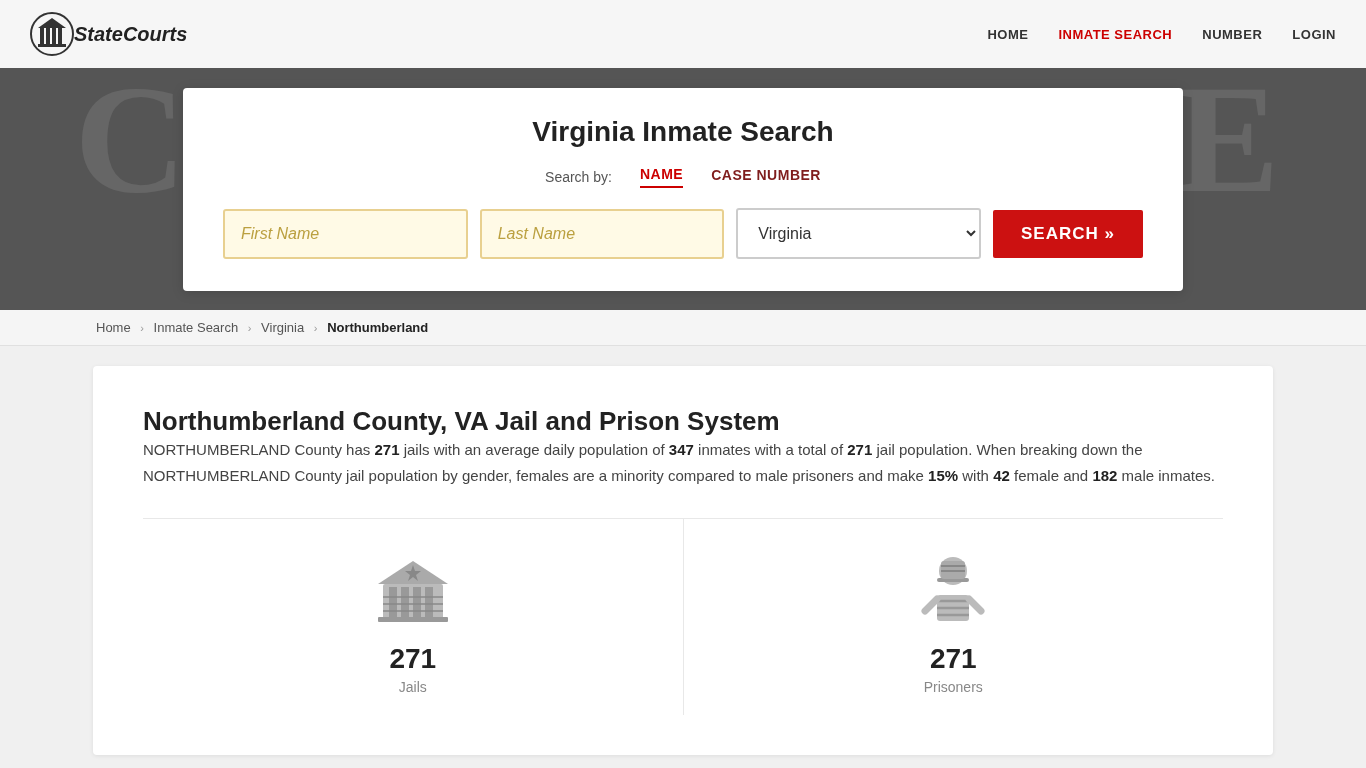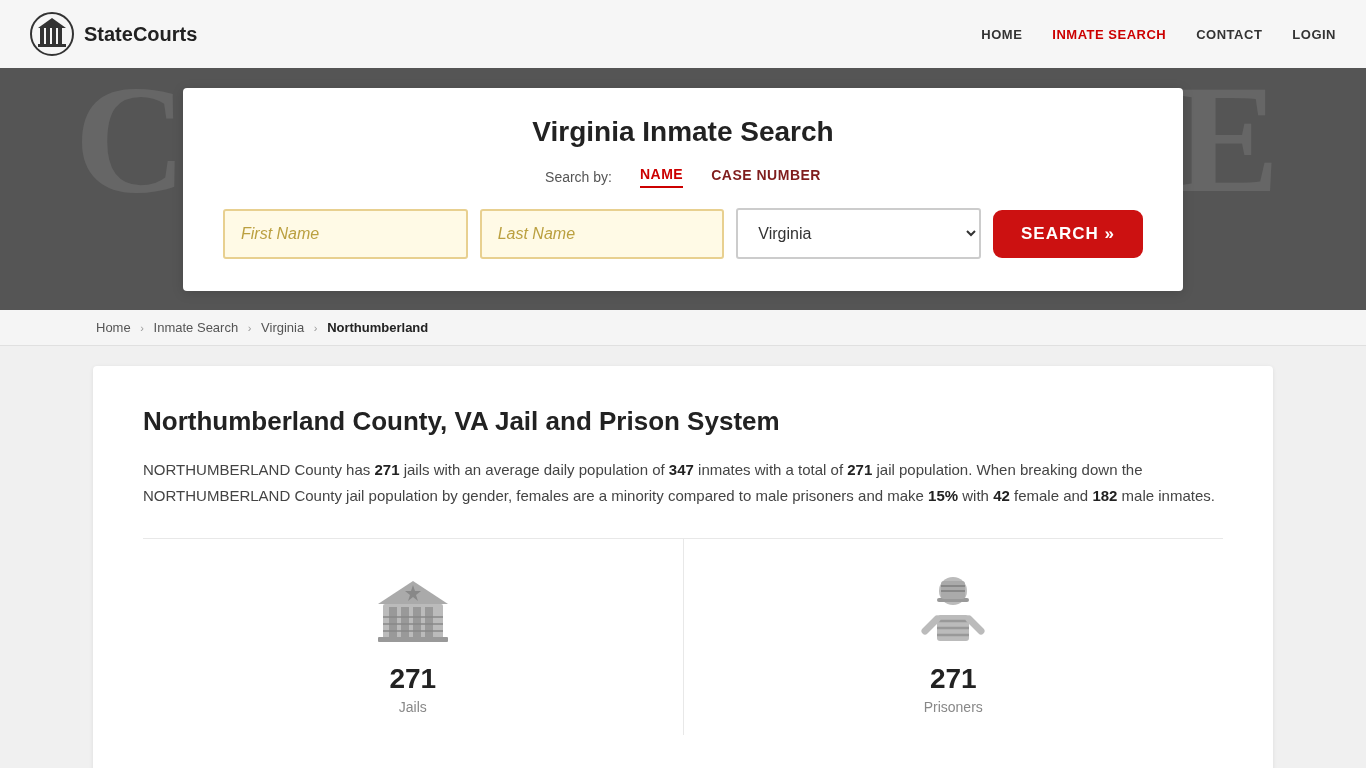--- a/index.html
+++ b/index.html
@@ -17,21 +17,22 @@
       z-index: 10;
       display: flex;
       align-items: center;
       justify-content: space-between;
       padding: 12px 30px;
       background: rgba(255,255,255,0.95);
     }
     .logo-area {
       display: flex;
       align-items: center;
-      gap: 10px;
+      gap: 0;
+      font-style: italic;
     }
     .logo-icon {
       width: 44px;
       height: 44px;
     }
     .logo-text {
       font-size: 20px;
       font-weight: bold;
       color: #222;
     }
@@ -128,21 +129,21 @@
       cursor: pointer;
       -webkit-appearance: auto;
     }
     .search-btn {
       background: #cc1111;
       color: white;
       font-size: 17px;
       font-weight: bold;
       letter-spacing: 1px;
       border: none;
-      border-radius: 9px;
+      border-radius: 2px;
       padding: 14px 28px;
       cursor: pointer;
       white-space: nowrap;
     }
 
     
     .breadcrumb-bar {
       background: #f5f5f5;
       padding: 10px 96px;
       font-size: 13px;
@@ -170,21 +171,20 @@
       margin: 20px auto;
       max-width: 1180px;
       border-radius: 4px;
       padding: 40px 50px;
       box-shadow: 0 1px 4px rgba(0,0,0,0.08);
     }
     .county-title {
       font-size: 26px;
       font-weight: bold;
       color: #222;
-      margin-bottom: 20px;
     }
     .county-desc {
       font-size: 15px;
       color: #444;
       line-height: 1.7;
       margin-bottom: 30px;
     }
     .county-desc strong {
       color: #222;
     }
@@ -253,21 +253,21 @@
         <rect x="16" y="16" width="4" height="16" fill="#333"></rect>
         <rect x="22" y="16" width="4" height="16" fill="#333"></rect>
         <rect x="28" y="16" width="4" height="16" fill="#333"></rect>
         <polygon points="22,6 8,16 36,16" fill="#333"></polygon>
       </svg>
       <span class="logo-text">StateCourts</span>
     </div>
     <div class="nav-links">
       <a class="nav-link">HOME</a>
       <a class="nav-link active">INMATE SEARCH</a>
-      <a class="nav-link">CONTACT</a>
+      <a class="nav-link">NUMBER</a>
       <a class="nav-link">LOGIN</a>
     </div>
   </div>
 
   <div class="search-card">
     <div class="search-card-title">Virginia Inmate Search</div>
     <div class="search-by-row">
       <span class="search-by-label">Search by:</span>
       <span class="search-tab active">NAME</span>
       <span class="search-tab inactive">CASE NUMBER</span>

